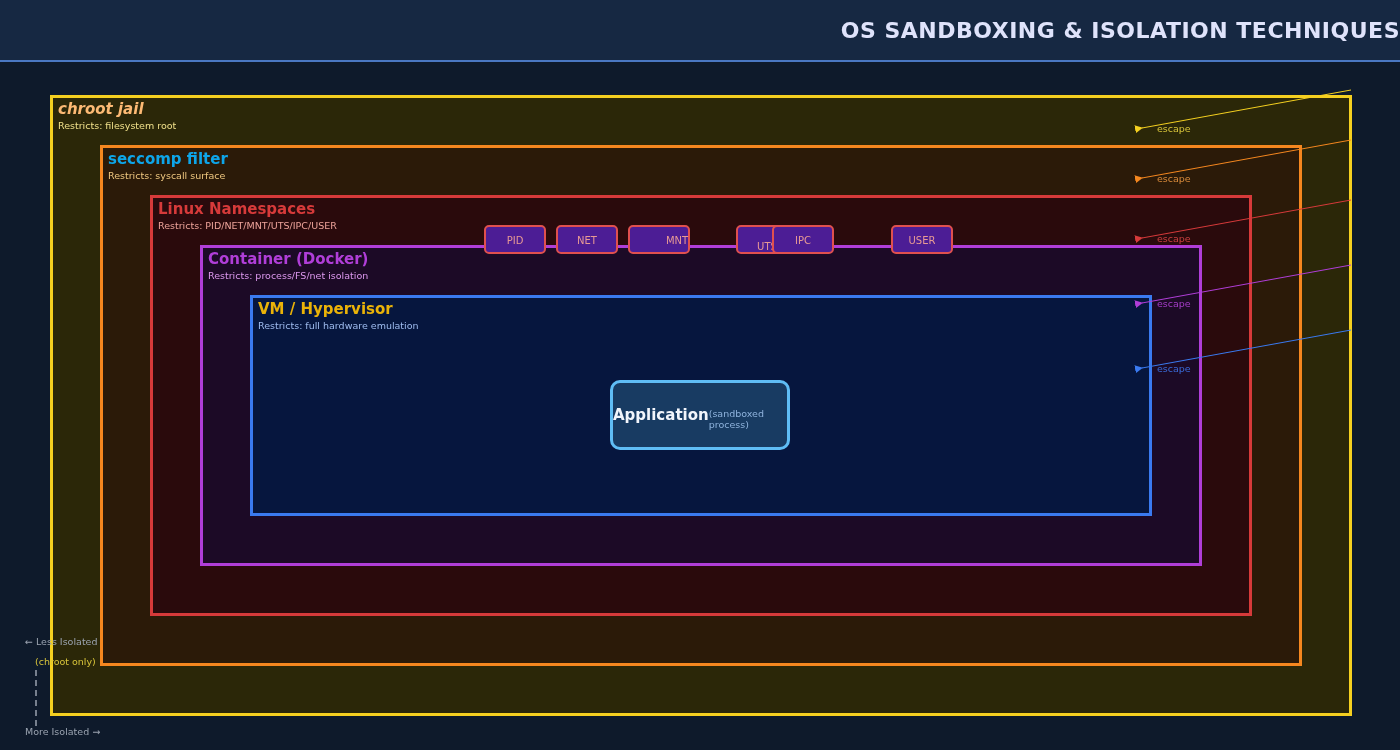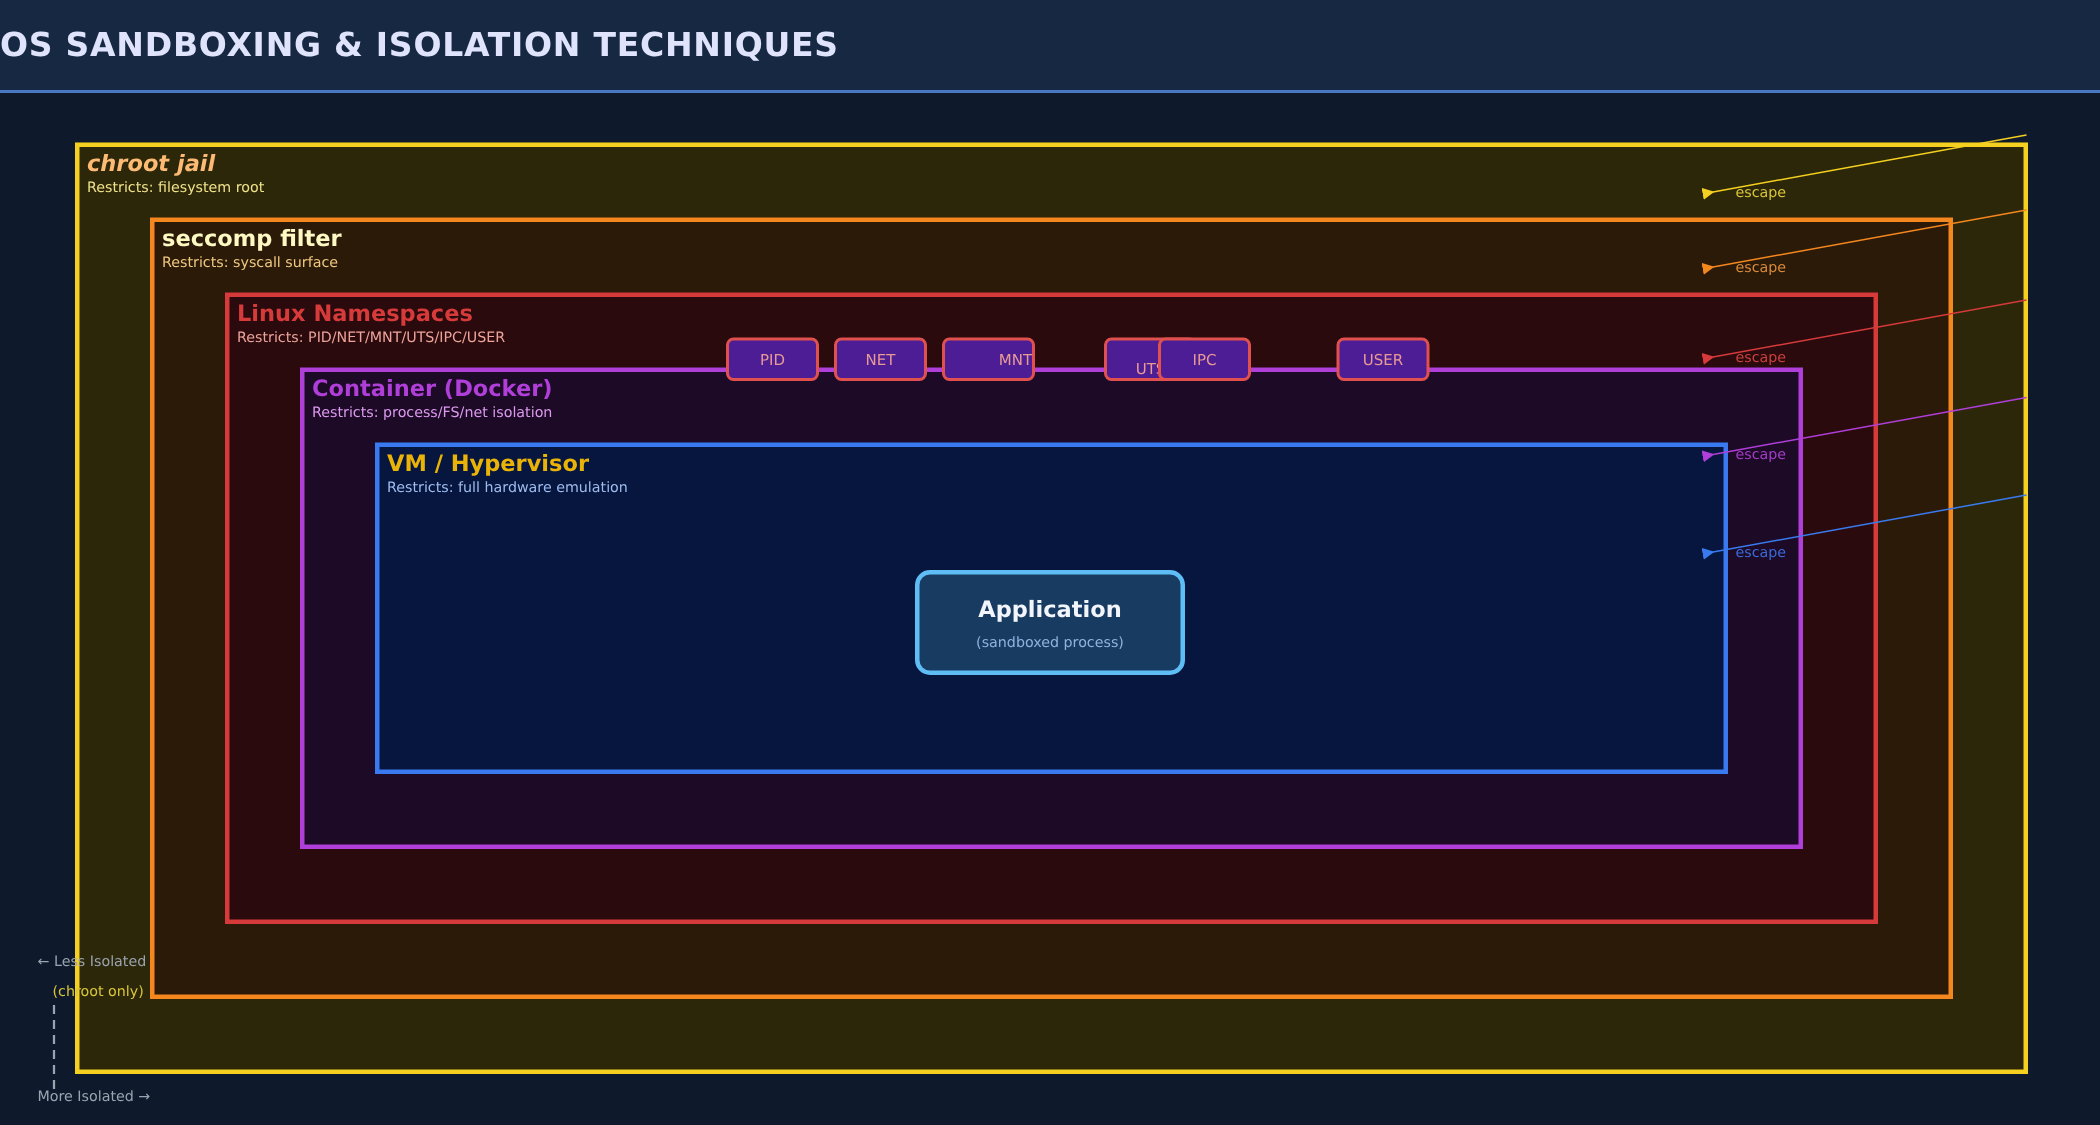--- a/index.html
+++ b/index.html
@@ -6,21 +6,21 @@
   body {
     width:1400px; height:750px; overflow:hidden;
     background:#0e1a2b;
     font-family:"DejaVu Sans", sans-serif;
     position:relative;
   }
   .header {
     position:absolute; left:0; top:0; width:1400px; height:60px;
     background:#162842;
     border-bottom:2px solid #4a78c2;
-    display:flex; align-items:center; justify-content:flex-start;
+    display:flex; align-items:center; justify-content:flex-end;
   }
   .header-title {
     color:#dfe3fb; font-weight:bold; font-size:22px; letter-spacing:0.5px;
   }
   .layer {
     position:absolute; box-sizing:border-box; border:3px solid;
   }
   .layer-title {
     position:absolute; left:5px; top:2px; font-weight:bold; font-size:15px; white-space:nowrap;
   }
@@ -29,21 +29,21 @@
   }
   .ns-chip {
     position:absolute; top:225px; width:62px; height:29px; box-sizing:border-box;
     border:2px solid #e0504f; border-radius:5px; background:#4c1d95;
     color:#e89a94; font-size:10px; display:flex; align-items:center; justify-content:center;
     padding-top:2px;
   }
   .app-box {
     position:absolute; left:610px; top:380px; width:180px; height:70px; box-sizing:border-box;
     border:3px solid #5fbdf5; border-radius:10px; background:#183b62;
-    display:flex; flex-direction:column; align-items:center; justify-content:center;
+    display:flex; flex-direction:row; align-items:center; justify-content:center;
   }
   .app-title { color:#f2f5fb; font-weight:bold; font-size:15px; }
   .app-sub { color:#8fb3dd; font-size:9.5px; margin-top:8px; }
   .escape-label {
     position:absolute; font-size:9.5px; white-space:nowrap;
   }
   svg.overlay { position:absolute; left:0; top:0; pointer-events:none; }
   .legend-text { position:absolute; font-size:9.5px; white-space:nowrap; }
 </style>
 </head>
@@ -52,21 +52,21 @@
 <div class="header">
   <span class="header-title">OS SANDBOXING &amp; ISOLATION TECHNIQUES</span>
 </div>
 
 <div class="layer" style="left:50px; top:95px; width:1302px; height:621px; border-color:#f5d020; background:#2b2708;">
   <span class="layer-title" style="color:#fdba74;font-style:italic;">chroot jail</span>
   <span class="layer-desc" style="color:#f0e08a;">Restricts: filesystem root</span>
 </div>
 
 <div class="layer" style="left:100px; top:145px; width:1202px; height:521px; border-color:#f5871f; background:#2b1a08;">
-  <span class="layer-title" style="color:#fef9c3;">seccomp filter</span>
+  <span class="layer-title" style="color:#0ea5e9;">seccomp filter</span>
   <span class="layer-desc" style="color:#f0c880;">Restricts: syscall surface</span>
 </div>
 
 <div class="layer" style="left:150px; top:195px; width:1102px; height:421px; border-color:#d63a3a; background:#2a0a0c;">
   <span class="layer-title" style="color:#d63a3a;">Linux Namespaces</span>
   <span class="layer-desc" style="color:#eda39a;">Restricts: PID/NET/MNT/UTS/IPC/USER</span>
 </div>
 
 <div class="layer" style="left:200px; top:245px; width:1002px; height:321px; border-color:#b03ed8; background:#1c0a26;">
   <span class="layer-title" style="color:#b03ed8;">Container (Docker)</span>

